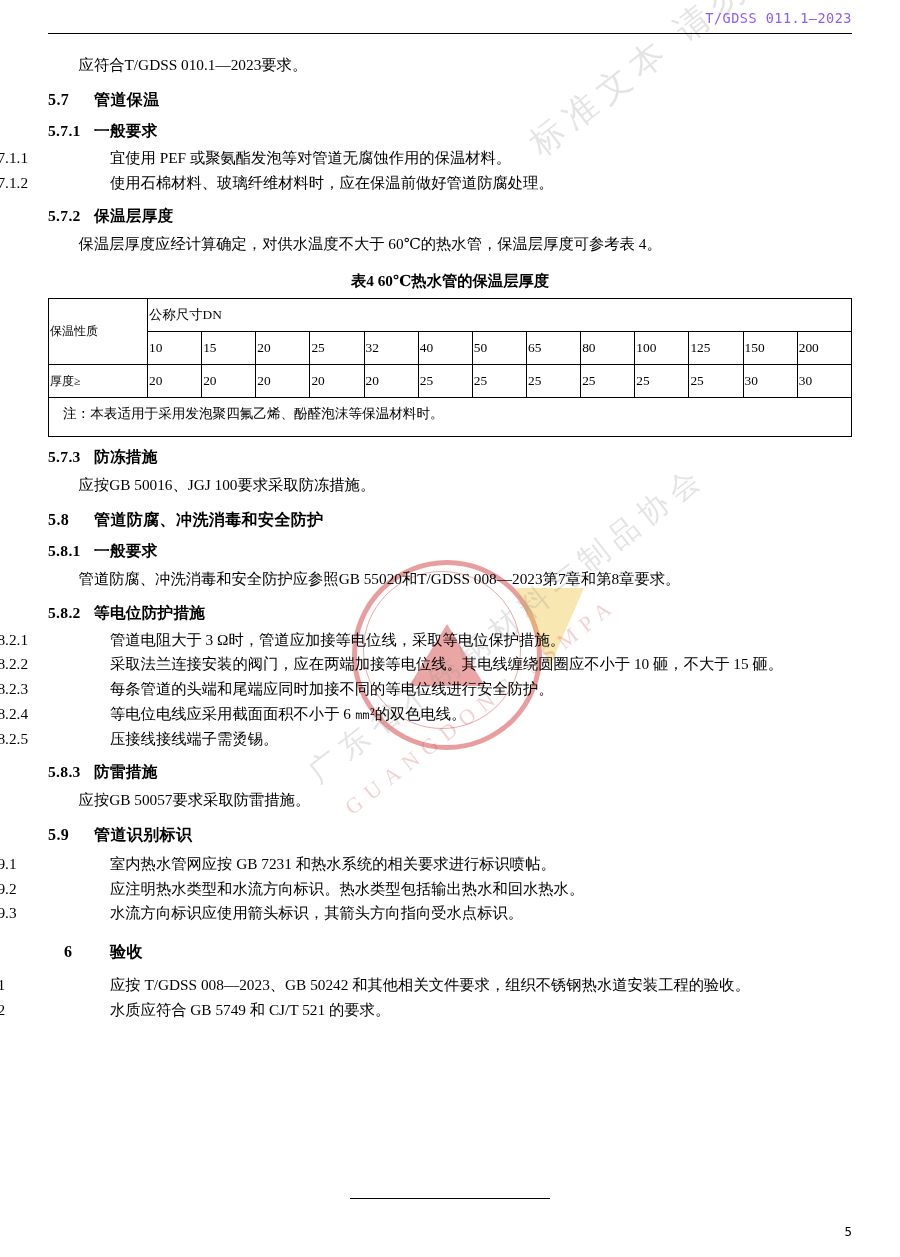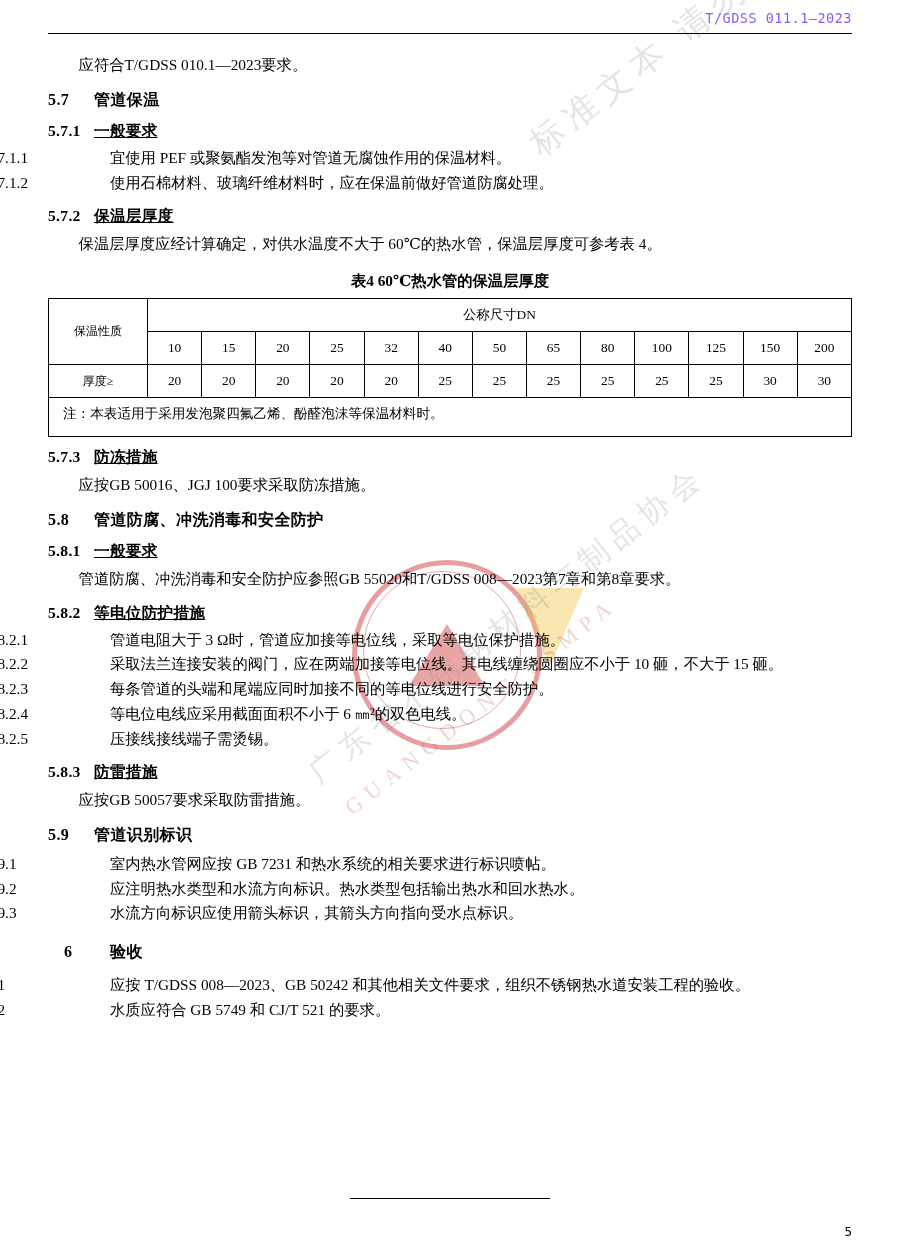--- a/index.html
+++ b/index.html
@@ -63,21 +63,20 @@
     font-size: 16px;
     font-weight: bold;
     margin: 12px 0 6px 0;
     letter-spacing: 0.4px;
   }
   .h3 {
     font-size: 15.6px;
     font-weight: bold;
     margin: 10px 0 4px 0;
     letter-spacing: 0.3px;
-    text-decoration: underline;
   }
   .h1 {
     font-size: 16px;
     font-weight: bold;
     margin: 16px 0 8px 16px;
     letter-spacing: 0.4px;
   }
   .num {
     display: inline-block;
     min-width: 46px;
@@ -105,21 +104,20 @@
     margin: 14px 0 6px 0;
   }
   table.dn {
     border-collapse: collapse;
     width: 804px;
     table-layout: fixed;
     font-size: 13.4px;
   }
   table.dn td {
     border: 1px solid #000;
-    text-align: center;
     padding: 6px 1px;
     height: 20px;
   }
   table.dn td.rowhead {
     width: 96px;
     font-size: 12px;
   }
   table.dn td.note {
     text-align: left;
     padding: 6px 10px 12px 14px;

